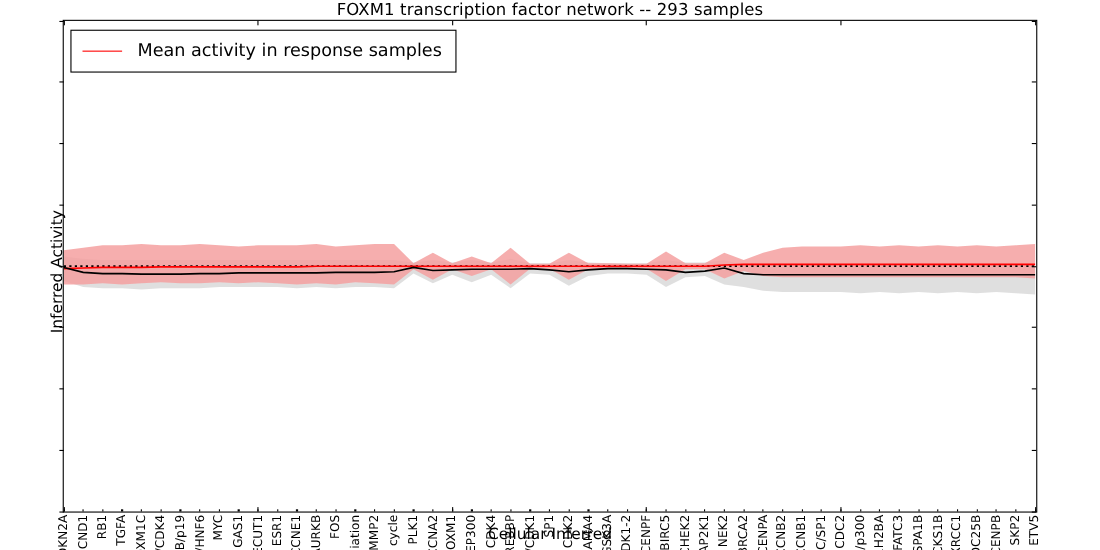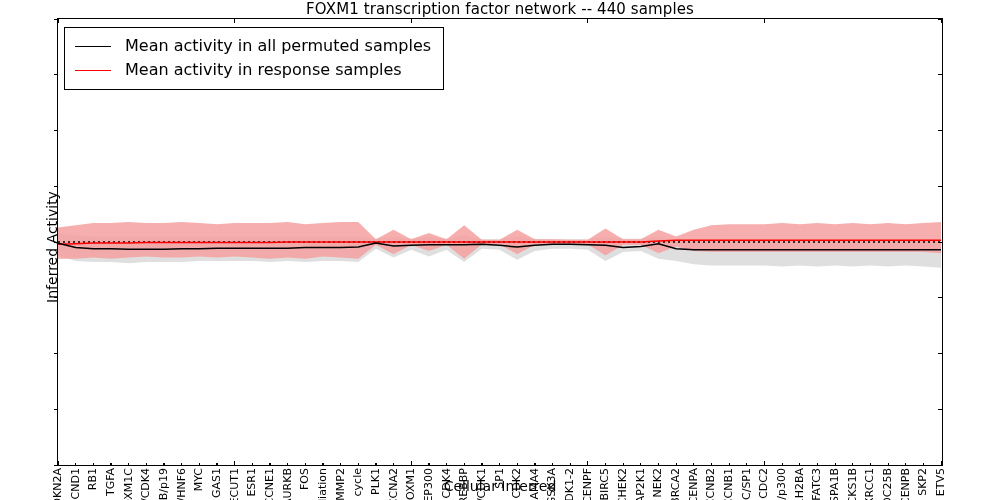--- a/index.html
+++ b/index.html
@@ -55,21 +55,21 @@
   .legend-row{display:flex;align-items:center;height:24px;}
   .legend-swatch{width:36px;height:0;border-top:1.4px solid #000;margin-right:14px;}
   .legend-swatch.red{border-top-color:#ff0000;}
   .legend-text{font-size:16px;line-height:16px;white-space:nowrap;}
 </style>
 </head>
 <body>
 
 <div id="figure">
 
-  <div id="chart-title">FOXM1 transcription factor network -- 440 samples</div>
+  <div id="chart-title">FOXM1 transcription factor network -- 293 samples</div>
 
   <div id="plot-frame">
     <div id="plot-clip">
       <svg id="plot-svg" width="884" height="446">
           <path d="M0.00 214.08 L17.66 216.31 L35.32 217.43 L52.98 217.43 L70.64 217.43 L88.30 217.43 L105.96 217.43 L123.62 217.43 L141.28 217.43 L158.94 217.43 L176.60 217.43 L194.26 217.43 L211.92 217.43 L229.58 217.43 L247.24 217.43 L264.90 217.43 L282.56 217.43 L300.22 217.43 L317.88 219.66 L335.54 217.43 L353.20 219.66 L370.86 217.43 L388.52 219.66 L406.18 216.31 L423.84 220.21 L441.50 220.21 L459.16 217.43 L476.82 219.66 L494.48 220.21 L512.14 220.21 L529.80 220.21 L547.46 217.43 L565.12 219.66 L582.78 219.66 L600.44 217.43 L618.10 221.89 L635.76 221.89 L653.42 221.89 L671.08 221.89 L688.74 221.89 L706.40 221.89 L724.06 221.89 L741.72 221.89 L759.38 221.89 L777.04 221.89 L794.70 221.89 L812.36 221.89 L830.02 221.89 L847.68 221.89 L865.34 221.89 L883.00 221.89 L883.00 248.65 L865.34 247.53 L847.68 246.41 L830.02 247.53 L812.36 246.41 L794.70 247.53 L777.04 246.41 L759.38 247.53 L741.72 246.41 L724.06 247.53 L706.40 246.41 L688.74 246.41 L671.08 246.41 L653.42 246.41 L635.76 245.30 L618.10 241.95 L600.44 239.72 L582.78 231.92 L565.12 233.03 L547.46 241.95 L529.80 230.81 L512.14 229.69 L494.48 229.69 L476.82 231.92 L459.16 240.84 L441.50 230.81 L423.84 229.69 L406.18 243.07 L388.52 230.81 L370.86 237.49 L353.20 230.81 L335.54 238.61 L317.88 229.69 L300.22 243.07 L282.56 241.95 L264.90 241.95 L247.24 243.07 L229.58 241.95 L211.92 243.07 L194.26 241.95 L176.60 241.95 L158.94 241.95 L141.28 241.95 L123.62 243.07 L105.96 243.07 L88.30 243.07 L70.64 244.19 L52.98 243.07 L35.32 243.07 L17.66 241.95 L0.00 236.38 Z" fill="#d9d9d9" fill-opacity="0.85" stroke="none"></path>
           <path d="M0.00 208.51 L17.66 206.28 L35.32 204.05 L52.98 204.05 L70.64 202.93 L88.30 204.05 L105.96 204.05 L123.62 202.93 L141.28 204.05 L158.94 205.16 L176.60 204.05 L194.26 204.05 L211.92 204.05 L229.58 202.93 L247.24 205.16 L264.90 204.05 L282.56 202.93 L300.22 202.93 L317.88 220.21 L335.54 210.74 L353.20 220.21 L370.86 214.08 L388.52 220.21 L406.18 206.28 L423.84 220.77 L441.50 220.77 L459.16 210.74 L476.82 220.21 L494.48 220.21 L512.14 220.77 L529.80 220.77 L547.46 209.62 L565.12 220.21 L582.78 220.21 L600.44 210.74 L618.10 217.43 L635.76 210.74 L653.42 206.28 L671.08 205.16 L688.74 205.16 L706.40 205.16 L724.06 204.05 L741.72 205.16 L759.38 204.05 L777.04 205.16 L794.70 204.05 L812.36 205.16 L830.02 204.05 L847.68 205.16 L865.34 204.05 L883.00 202.93 L883.00 234.15 L865.34 233.03 L847.68 233.03 L830.02 233.03 L812.36 233.03 L794.70 233.03 L777.04 233.03 L759.38 233.03 L741.72 233.03 L724.06 233.03 L706.40 233.03 L688.74 233.03 L671.08 233.03 L653.42 233.03 L635.76 231.92 L618.10 227.46 L600.44 234.15 L582.78 225.79 L565.12 225.79 L547.46 236.38 L529.80 225.23 L512.14 225.23 L494.48 225.79 L476.82 225.79 L459.16 235.27 L441.50 225.23 L423.84 225.23 L406.18 239.72 L388.52 225.79 L370.86 231.92 L353.20 225.79 L335.54 235.27 L317.88 225.79 L300.22 239.72 L282.56 238.61 L264.90 237.49 L247.24 239.72 L229.58 238.61 L211.92 239.72 L194.26 238.61 L176.60 237.49 L158.94 238.61 L141.28 237.49 L123.62 238.61 L105.96 238.61 L88.30 237.49 L70.64 238.61 L52.98 239.72 L35.32 238.61 L17.66 239.72 L0.00 239.72 Z" fill="#f4a0a0" fill-opacity="0.85" stroke="none"></path>
           <line x1="0" y1="223" x2="884" y2="223" stroke="#000000" stroke-width="1.6" stroke-dasharray="2,3"></line>
           <path d="M0.00 225.23 L17.66 224.67 L35.32 224.12 L52.98 224.12 L70.64 224.12 L88.30 223.56 L105.96 223.56 L123.62 223.56 L141.28 223.56 L158.94 223.56 L176.60 223.56 L194.26 223.56 L211.92 223.56 L229.58 223.00 L247.24 223.00 L264.90 223.00 L282.56 223.00 L300.22 223.00 L317.88 223.00 L335.54 223.00 L353.20 223.00 L370.86 223.00 L388.52 223.00 L406.18 223.00 L423.84 223.00 L441.50 223.00 L459.16 223.00 L476.82 223.00 L494.48 223.00 L512.14 223.00 L529.80 223.00 L547.46 223.00 L565.12 223.00 L582.78 223.00 L600.44 221.89 L618.10 221.33 L635.76 221.33 L653.42 221.33 L671.08 221.33 L688.74 221.33 L706.40 221.33 L724.06 221.33 L741.72 221.33 L759.38 221.33 L777.04 221.33 L794.70 221.33 L812.36 221.33 L830.02 221.33 L847.68 221.33 L865.34 221.33 L883.00 221.33 " fill="none" stroke="#ff0000" stroke-width="1.5"></path>
           <path d="M0.00 224.12 L17.66 228.58 L35.32 229.69 L52.98 229.69 L70.64 230.25 L88.30 230.25 L105.96 230.25 L123.62 229.69 L141.28 229.69 L158.94 229.13 L176.60 229.13 L194.26 229.13 L211.92 229.13 L229.58 229.13 L247.24 228.58 L264.90 228.58 L282.56 228.58 L300.22 228.02 L317.88 224.12 L335.54 226.90 L353.20 226.34 L370.86 225.79 L388.52 225.79 L406.18 225.79 L423.84 225.23 L441.50 226.34 L459.16 228.02 L476.82 226.34 L494.48 225.23 L512.14 225.23 L529.80 225.79 L547.46 226.34 L565.12 228.58 L582.78 227.46 L600.44 224.67 L618.10 229.69 L635.76 230.81 L653.42 230.81 L671.08 230.81 L688.74 230.81 L706.40 230.81 L724.06 230.81 L741.72 230.81 L759.38 230.81 L777.04 230.81 L794.70 230.81 L812.36 230.81 L830.02 230.81 L847.68 230.81 L865.34 230.81 L883.00 230.81 " fill="none" stroke="#000000" stroke-width="1.5"></path>
         </svg>
@@ -212,22 +212,18 @@
         <div class="xlabel" style="left: 877px; top: 449px;">ETV5</div>
         <div class="xtickmark" style="left: 882.5px; top: 444px; height: 2px;"></div>
       </div>
     <div id="y-axis-label">Inferred Activity</div>
   </div>
 
   <div id="x-axis-label">Cellular Inferred</div>
 
   <div id="legend">
     <div class="legend-row">
-      <span class="legend-swatch"></span>
-      <span class="legend-text">Mean activity in all permuted samples</span>
-    </div>
-    <div class="legend-row">
       <span class="legend-swatch red"></span>
       <span class="legend-text">Mean activity in response samples</span>
     </div>
   </div>
 
 </div>
 
 </body></html>

